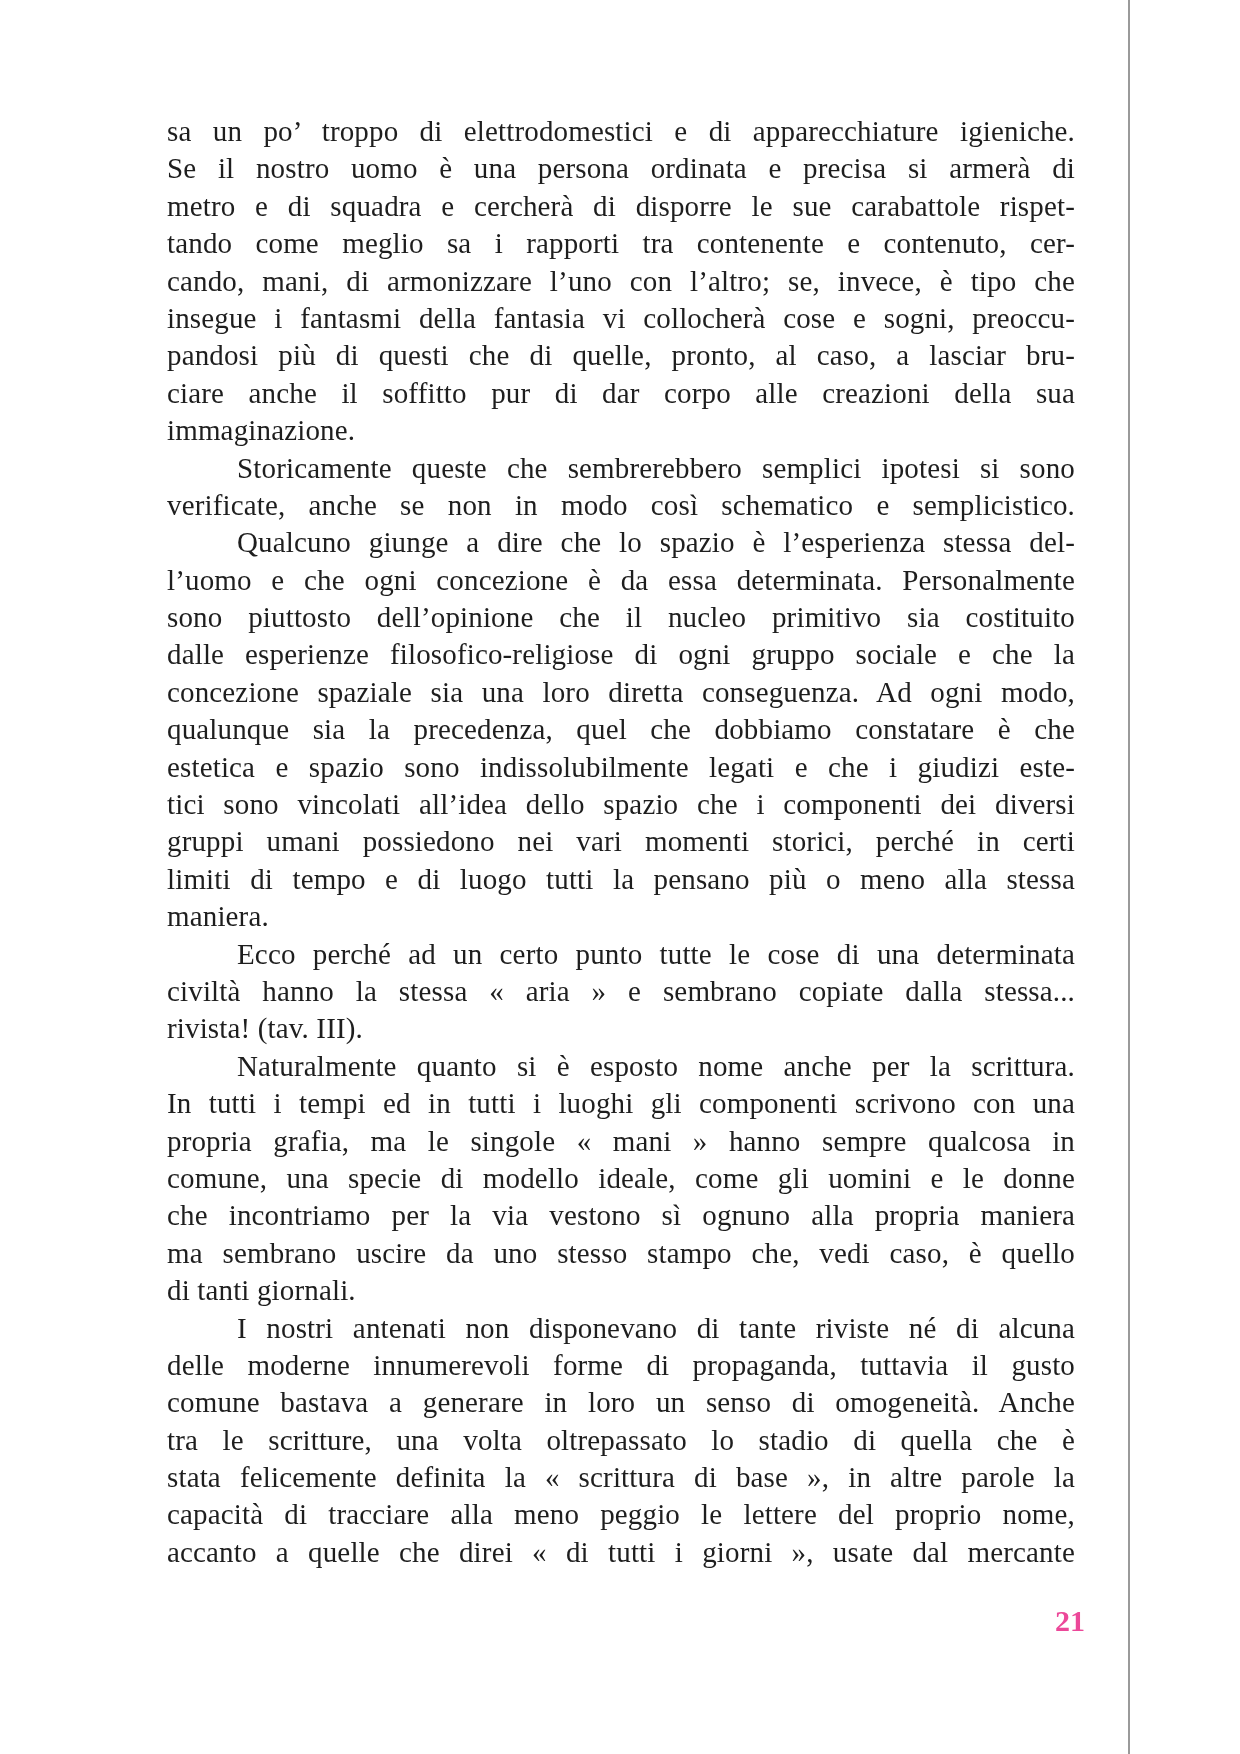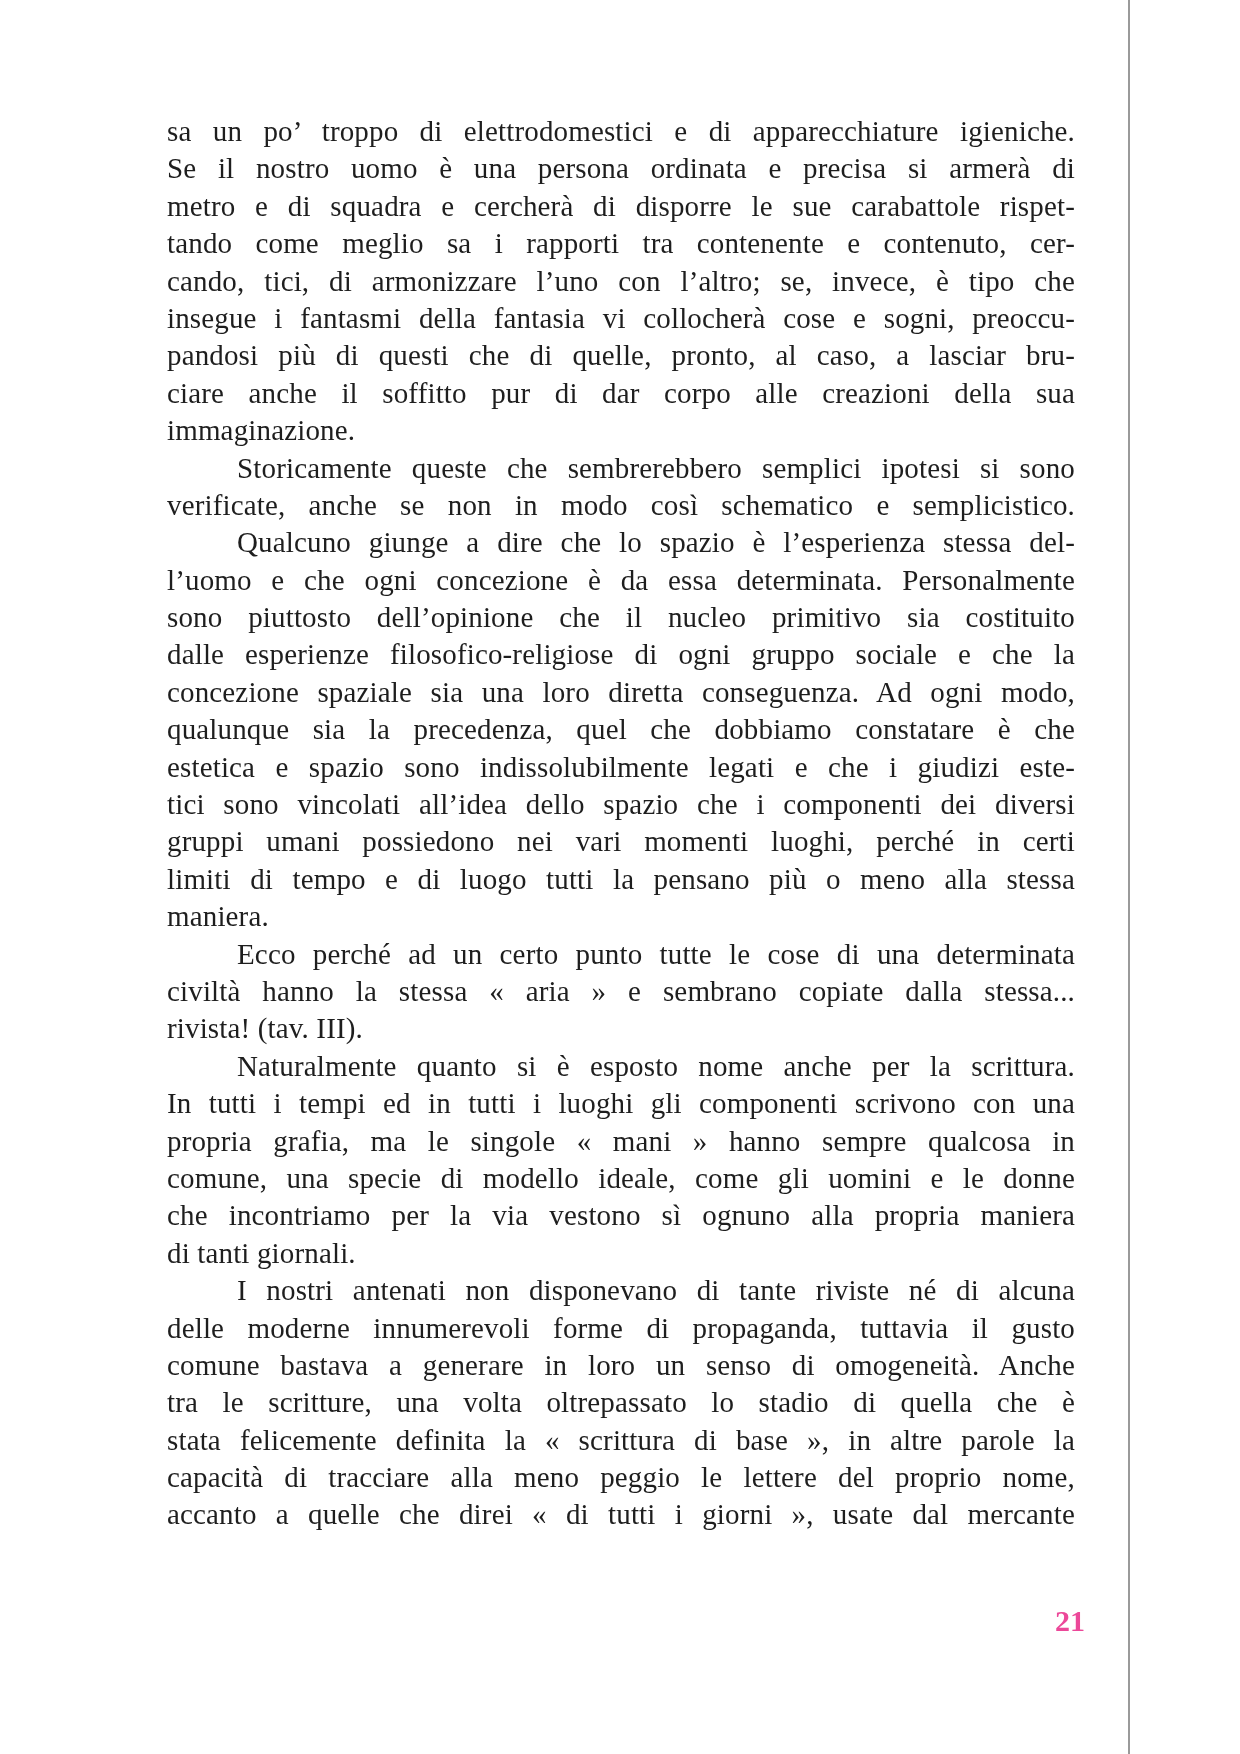--- a/index.html
+++ b/index.html
@@ -57,46 +57,47 @@
 </head>
 <body>
 
 <div class="page-edge"></div>
 
 <div class="text-block" id="text-block">
     <span class="line">sa un po’ troppo di elettrodomestici e di apparecchiature igieniche.</span>
     <span class="line">Se il nostro uomo è una persona ordinata e precisa si armerà di</span>
     <span class="line">metro e di squadra e cercherà di disporre le sue carabattole rispet-</span>
     <span class="line">tando come meglio sa i rapporti tra contenente e contenuto, cer-</span>
-    <span class="line">cando, tici, di armonizzare l’uno con l’altro; se, invece, è tipo che</span>
+    <span class="line">cando, mani, di armonizzare l’uno con l’altro; se, invece, è tipo che</span>
     <span class="line">insegue i fantasmi della fantasia vi collocherà cose e sogni, preoccu-</span>
     <span class="line">pandosi più di questi che di quelle, pronto, al caso, a lasciar bru-</span>
     <span class="line">ciare anche il soffitto pur di dar corpo alle creazioni della sua</span>
     <span class="line last">immaginazione.</span>
     <span class="line indent">Storicamente queste che sembrerebbero semplici ipotesi si sono</span>
     <span class="line">verificate, anche se non in modo così schematico e semplicistico.</span>
     <span class="line indent">Qualcuno giunge a dire che lo spazio è l’esperienza stessa del-</span>
     <span class="line">l’uomo e che ogni concezione è da essa determinata. Personalmente</span>
     <span class="line">sono piuttosto dell’opinione che il nucleo primitivo sia costituito</span>
     <span class="line">dalle esperienze filosofico-religiose di ogni gruppo sociale e che la</span>
     <span class="line">concezione spaziale sia una loro diretta conseguenza. Ad ogni modo,</span>
     <span class="line">qualunque sia la precedenza, quel che dobbiamo constatare è che</span>
     <span class="line">estetica e spazio sono indissolubilmente legati e che i giudizi este-</span>
     <span class="line">tici sono vincolati all’idea dello spazio che i componenti dei diversi</span>
-    <span class="line">gruppi umani possiedono nei vari momenti luoghi, perché in certi</span>
+    <span class="line">gruppi umani possiedono nei vari momenti storici, perché in certi</span>
     <span class="line">limiti di tempo e di luogo tutti la pensano più o meno alla stessa</span>
     <span class="line last">maniera.</span>
     <span class="line indent">Ecco perché ad un certo punto tutte le cose di una determinata</span>
     <span class="line">civiltà hanno la stessa « aria » e sembrano copiate dalla stessa...</span>
     <span class="line last">rivista! (tav. III).</span>
     <span class="line indent">Naturalmente quanto si è esposto nome anche per la scrittura.</span>
     <span class="line">In tutti i tempi ed in tutti i luoghi gli componenti scrivono con una</span>
     <span class="line">propria grafia, ma le singole « mani » hanno sempre qualcosa in</span>
     <span class="line">comune, una specie di modello ideale, come gli uomini e le donne</span>
     <span class="line">che incontriamo per la via vestono sì ognuno alla propria maniera</span>
+    <span class="line">ma sembrano uscire da uno stesso stampo che, vedi caso, è quello</span>
     <span class="line last">di tanti giornali.</span>
     <span class="line indent">I nostri antenati non disponevano di tante riviste né di alcuna</span>
     <span class="line">delle moderne innumerevoli forme di propaganda, tuttavia il gusto</span>
     <span class="line">comune bastava a generare in loro un senso di omogeneità. Anche</span>
     <span class="line">tra le scritture, una volta oltrepassato lo stadio di quella che è</span>
     <span class="line">stata felicemente definita la « scrittura di base », in altre parole la</span>
     <span class="line">capacità di tracciare alla meno peggio le lettere del proprio nome,</span>
     <span class="line">accanto a quelle che direi « di tutti i giorni », usate dal mercante</span>
   </div>
 

